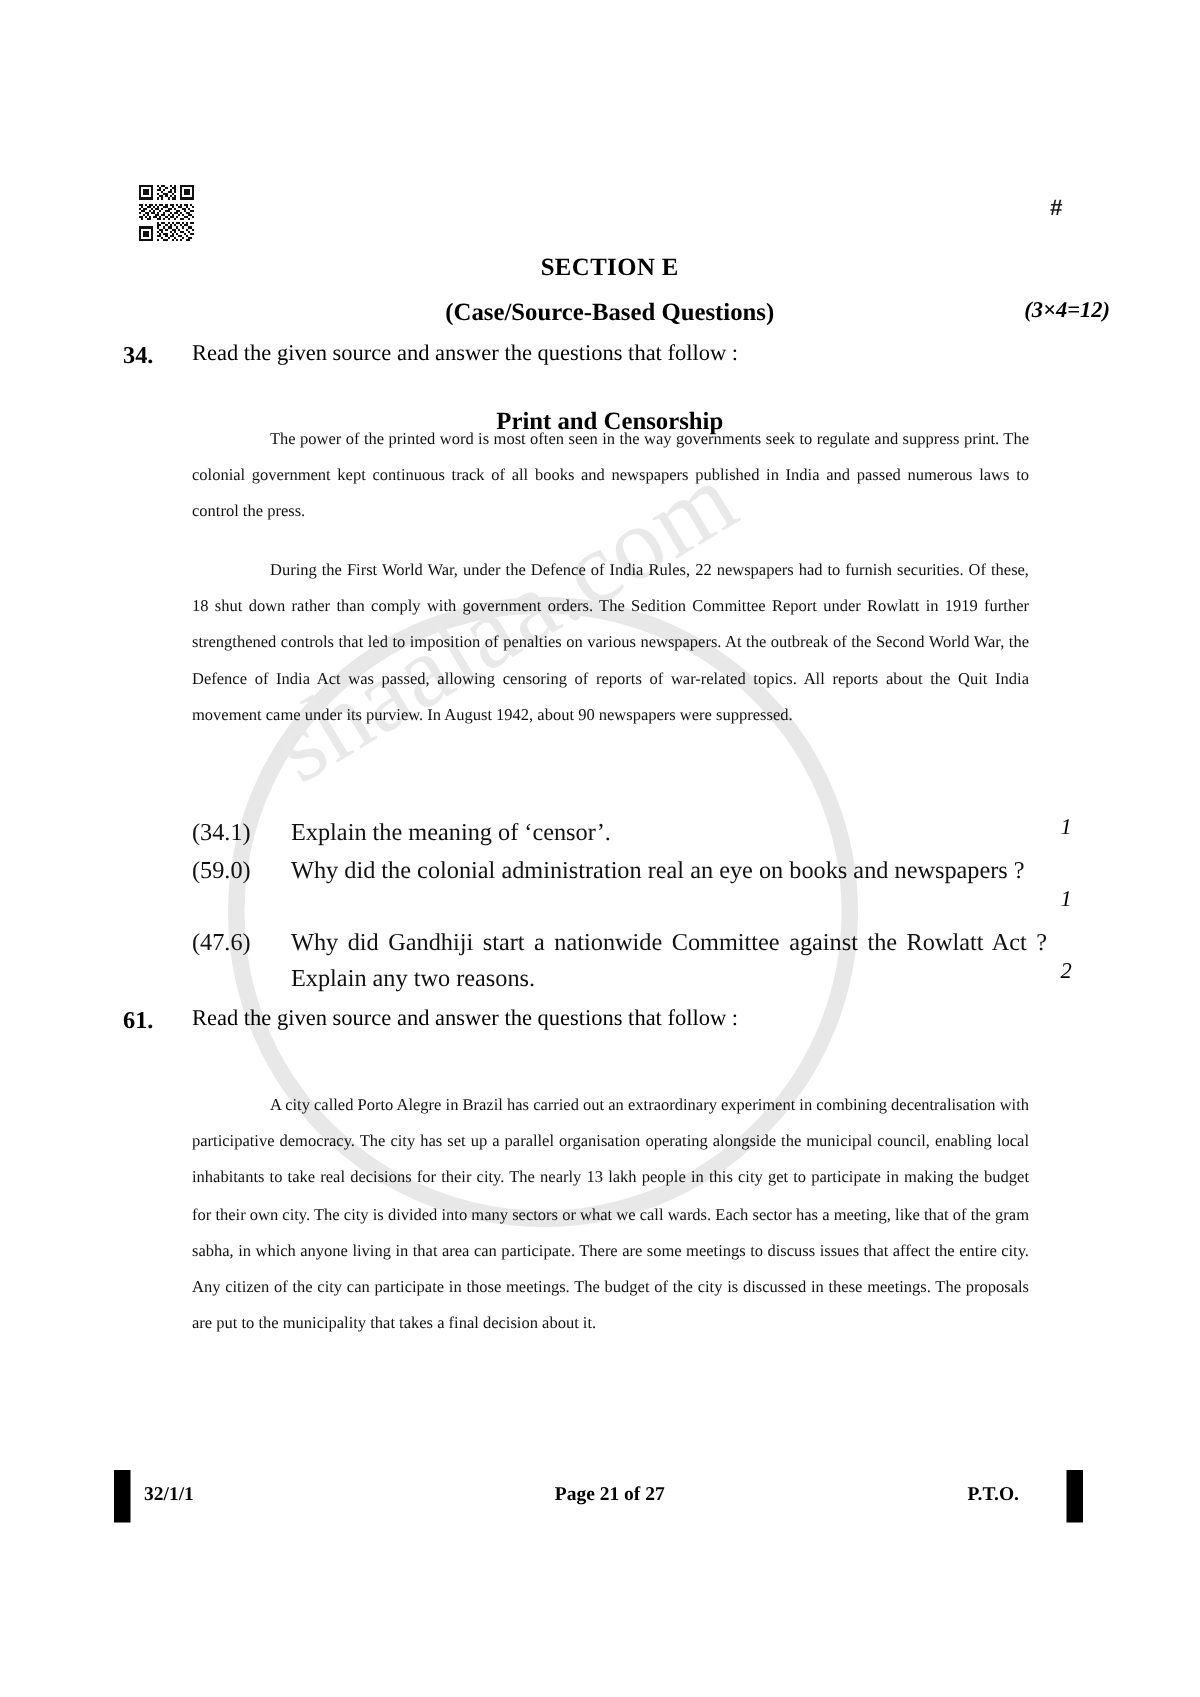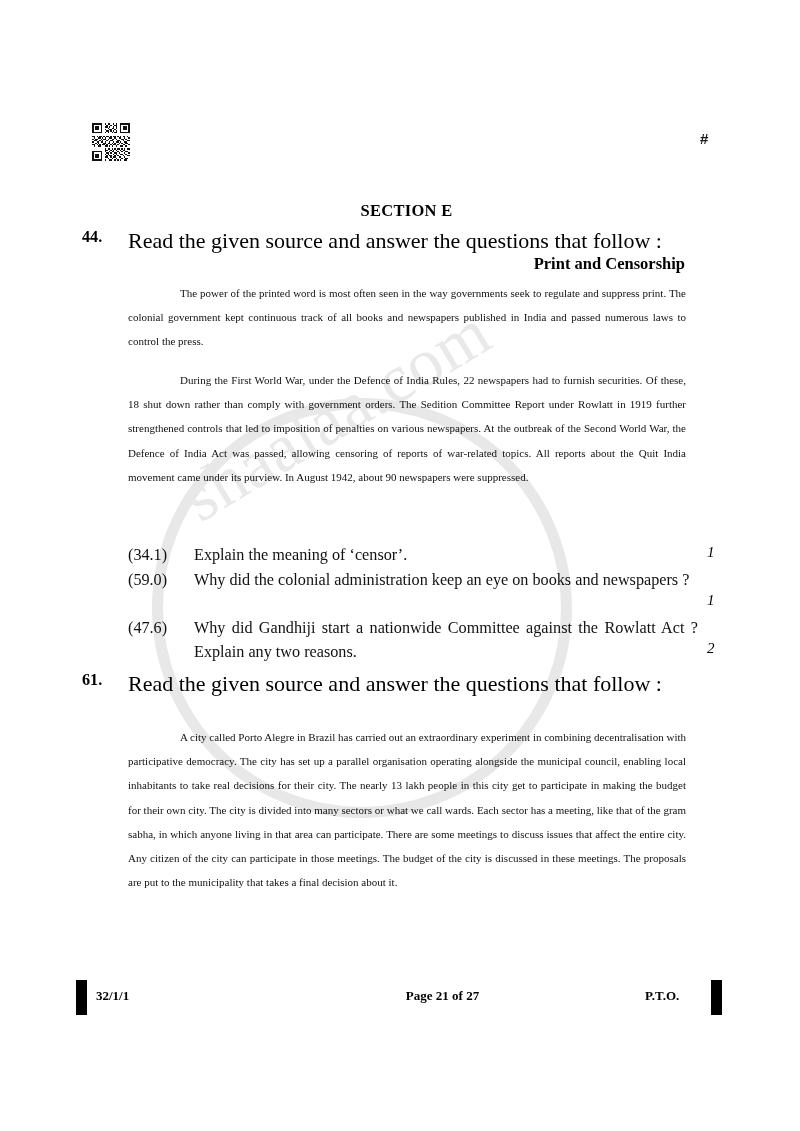--- a/index.html
+++ b/index.html
@@ -84,21 +84,20 @@
   .section-title {
     position: absolute;
     left: 128px;
     top: 168px;
     width: 557px;
     text-align: center;
     font-size: 16.5px;
     font-weight: bold;
     letter-spacing: 0.3px;
     color: #000;
-    margin-top: 33px;
   }
   .subsection-row {
     position: absolute;
     left: 128px;
     top: 198px;
     width: 612px;
     height: 22px;
   }
   .subsection-title {
     position: absolute;
@@ -119,31 +118,32 @@
     font-weight: bold;
     color: #000;
   }
   .q-num {
     position: absolute;
     font-weight: bold;
     font-size: 16.2px;
   }
   .q-lead {
     position: absolute;
-    font-size: 22px;
+    font-size: 15px;
   }
 
   .passage-title {
     position: absolute;
     left: 128px;
     width: 557px;
-    text-align: right;
+    text-align: center;
     font-size: 16.5px;
     font-weight: bold;
     color: #000;
+    margin-top: 17px;
   }
 
   .passage {
     position: absolute;
     left: 128px;
     width: 558px;
     text-align: justify;
     text-align-last: left;
     font-size: 11px;
     line-height: 24.2px;
@@ -196,21 +196,20 @@
     top: 988px;
     font-size: 13px;
     font-weight: bold;
     color: #000;
   }
   .footer-code { left: 96px; }
   .footer-page {
     left: 128px;
     width: 557px;
     text-align: center;
-    margin-left: 36px;
   }
   .footer-pto { left: 645px; }
 </style>
 </head>
 <body>
 
 <div class="page">
 
   <div class="watermark-layer">
     <div class="wm-circle"></div>
@@ -390,38 +389,42 @@
             <rect x="19" y="27" width="1" height="1"></rect>
           <rect x="21" y="27" width="1" height="1"></rect>
             <rect x="24" y="27" width="2" height="1"></rect>
         </g>
       </svg>
     </div>
 
     <div class="hash-mark">#</div>
 
     <div class="section-title">SECTION E</div>
-
-    <div class="q-num" style="left:82px; top:228px;">44.</div>
+    <div class="subsection-row">
+      <div class="subsection-title">(Case/Source-Based Questions)</div>
+      <div class="subsection-marks">(3×4=12)</div>
+    </div>
+
+    <div class="q-num" style="left:82px; top:228px;">34.</div>
     <div class="q-lead" style="left:128px; top:228px;">Read the given source and answer the questions that follow :</div>
 
     <div class="passage-title" style="top:254px;">Print and Censorship</div>
 
     <div class="passage" style="top:281px;">The power of the printed word is most often seen in the way governments seek to regulate and suppress print. The colonial government kept continuous track of all books and newspapers published in India and passed numerous laws to control the press.</div>
     <div class="passage" style="top:368px;">During the First World War, under the Defence of India Rules, 22 newspapers had to furnish securities. Of these, 18 shut down rather than comply with government orders. The Sedition Committee Report under Rowlatt in 1919 further strengthened controls that led to imposition of penalties on various newspapers. At the outbreak of the Second World War, the Defence of India Act was passed, allowing censoring of reports of war-related topics. All reports about the Quit India movement came under its purview. In August 1942, about 90 newspapers were suppressed.</div>
 
     <div class="subq" style="left:128px; top:543px; width:558px;">
       <span class="subq-label">(34.1)</span>
       <span class="subq-body">Explain the meaning of ‘censor’.</span>
     </div>
     <div class="subq-mark" style="left:707px; top:544px;">1</div>
 
     <div class="subq" style="left:128px; top:568px; width:558px;">
       <span class="subq-label">(59.0)</span>
-      <span class="subq-body">Why did the colonial administration keep an eye on books and newspapers ?</span>
+      <span class="subq-body">Why did the colonial administration real an eye on books and newspapers ?</span>
     </div>
     <div class="subq-mark" style="left:707px; top:592px;">1</div>
 
     <div class="subq" style="left:128px; top:616px; width:558px;">
       <span class="subq-label">(47.6)</span>
       <span class="subq-body">Why did Gandhiji start a nationwide Committee against the Rowlatt Act ? Explain any two reasons.</span>
     </div>
     <div class="subq-mark" style="left:707px; top:640px;">2</div>
 
     <div class="q-num" style="left:82px; top:671px;">61.</div>

